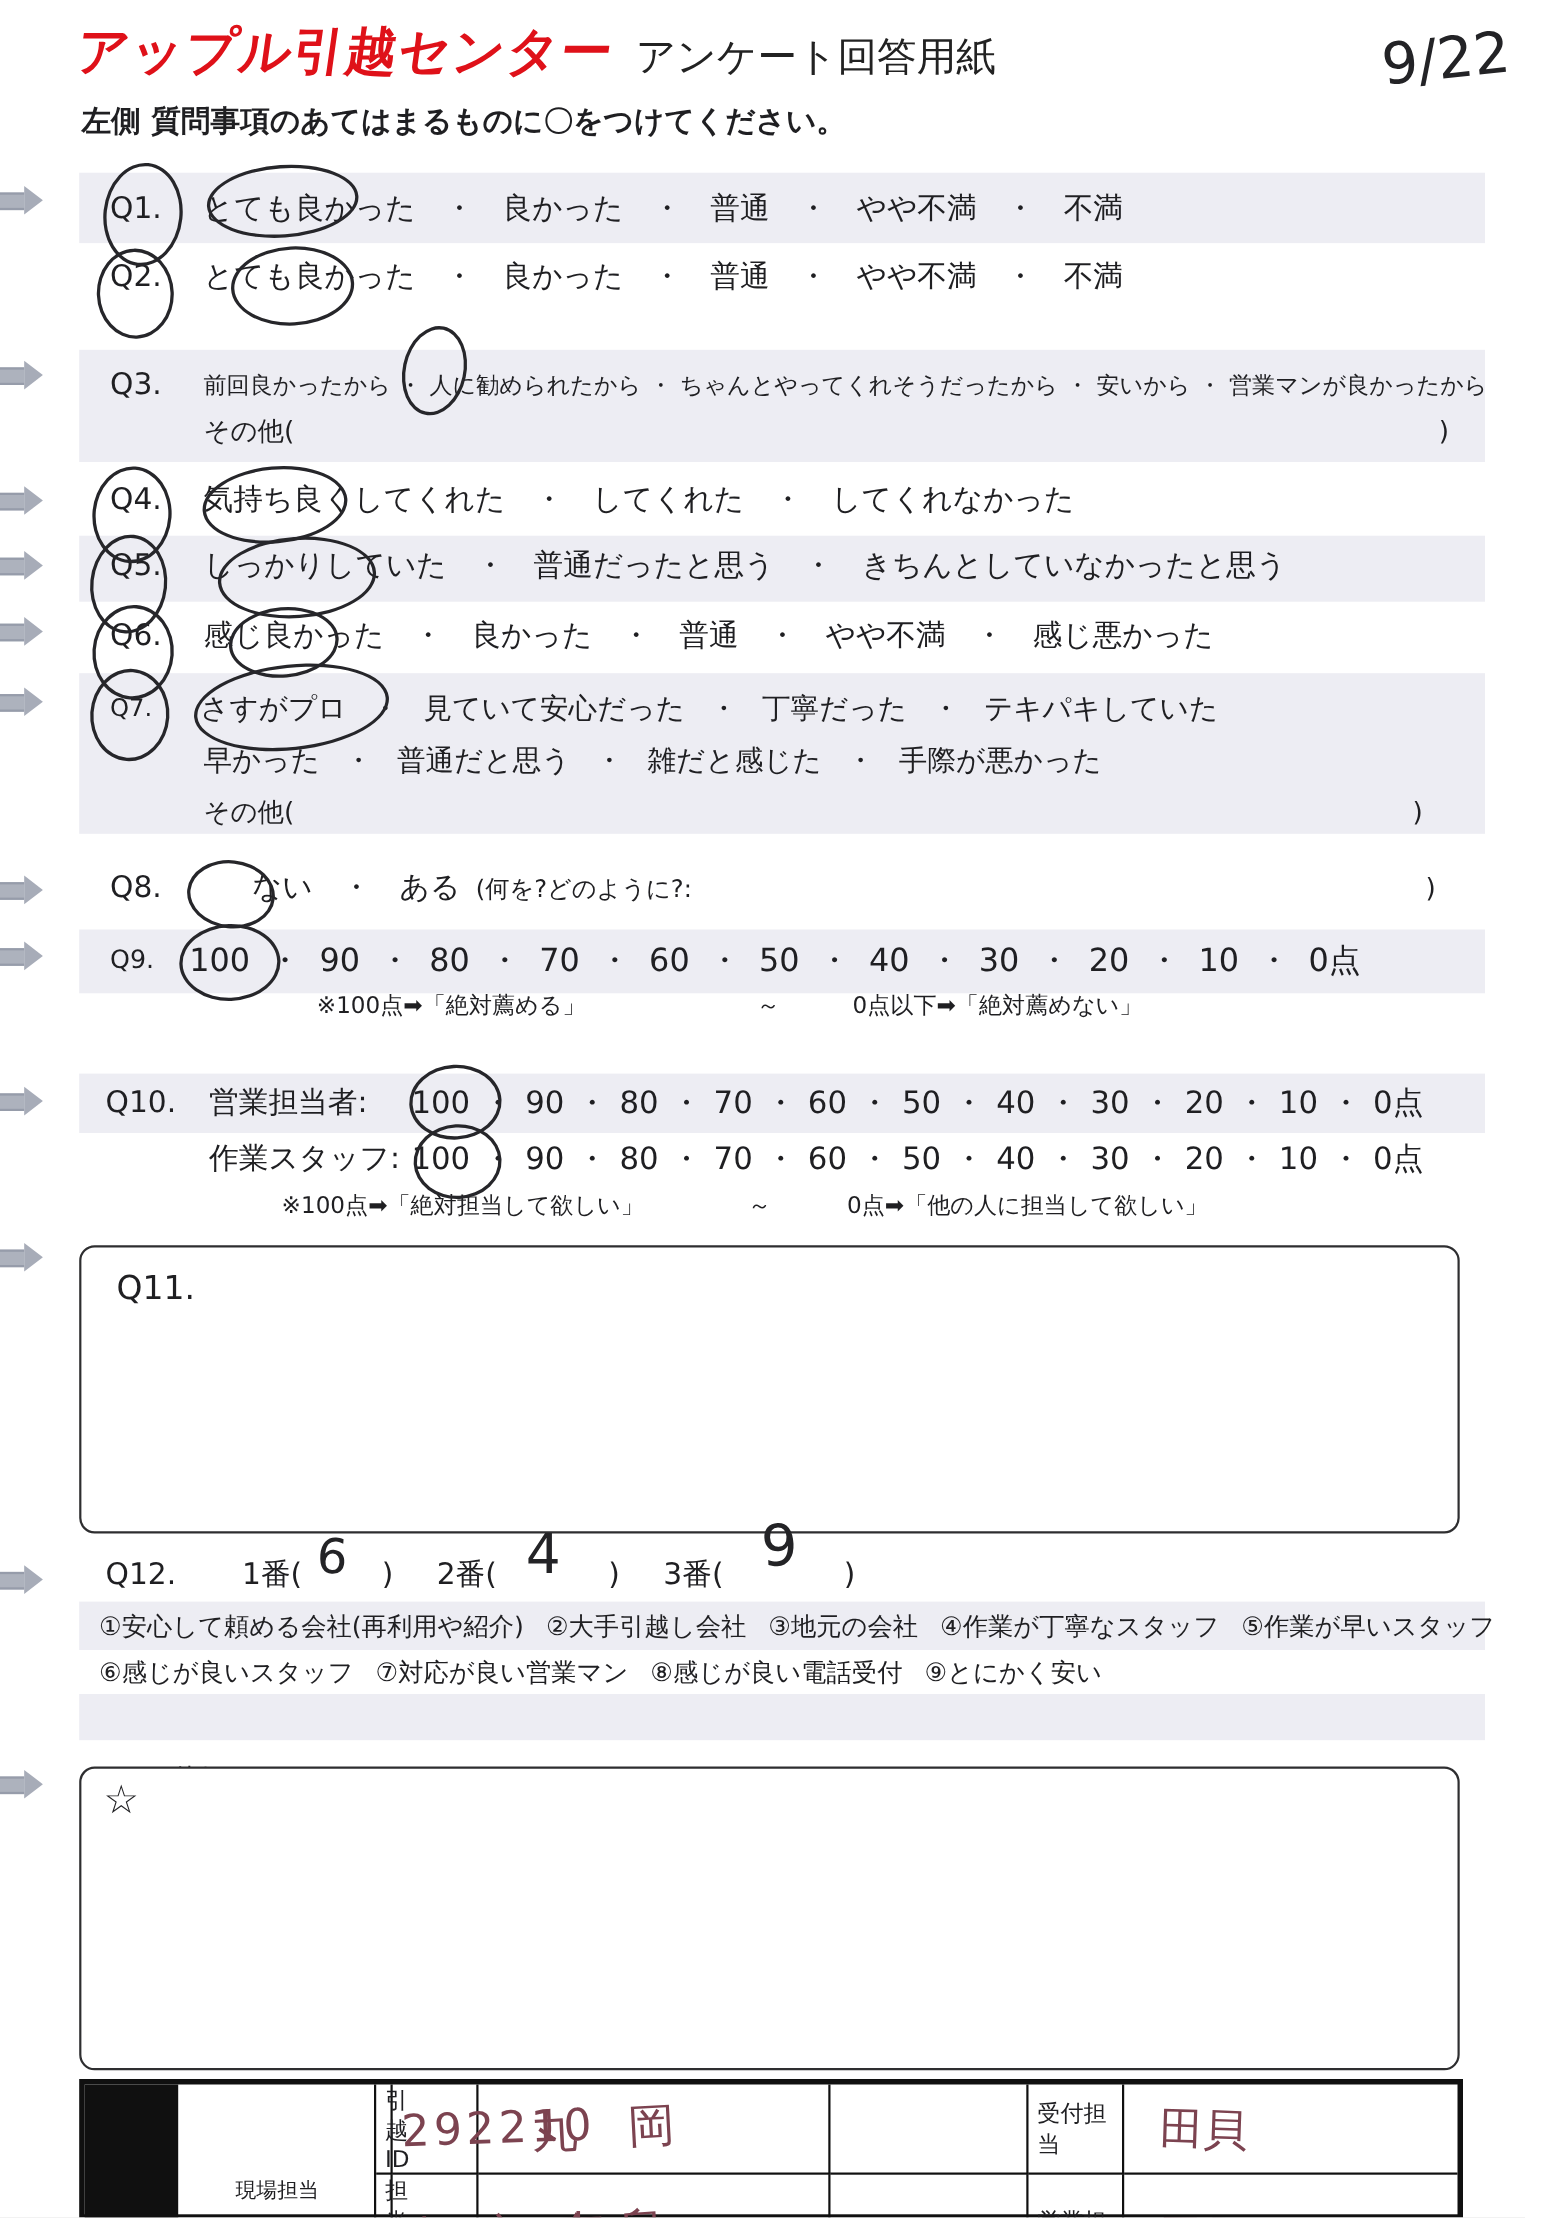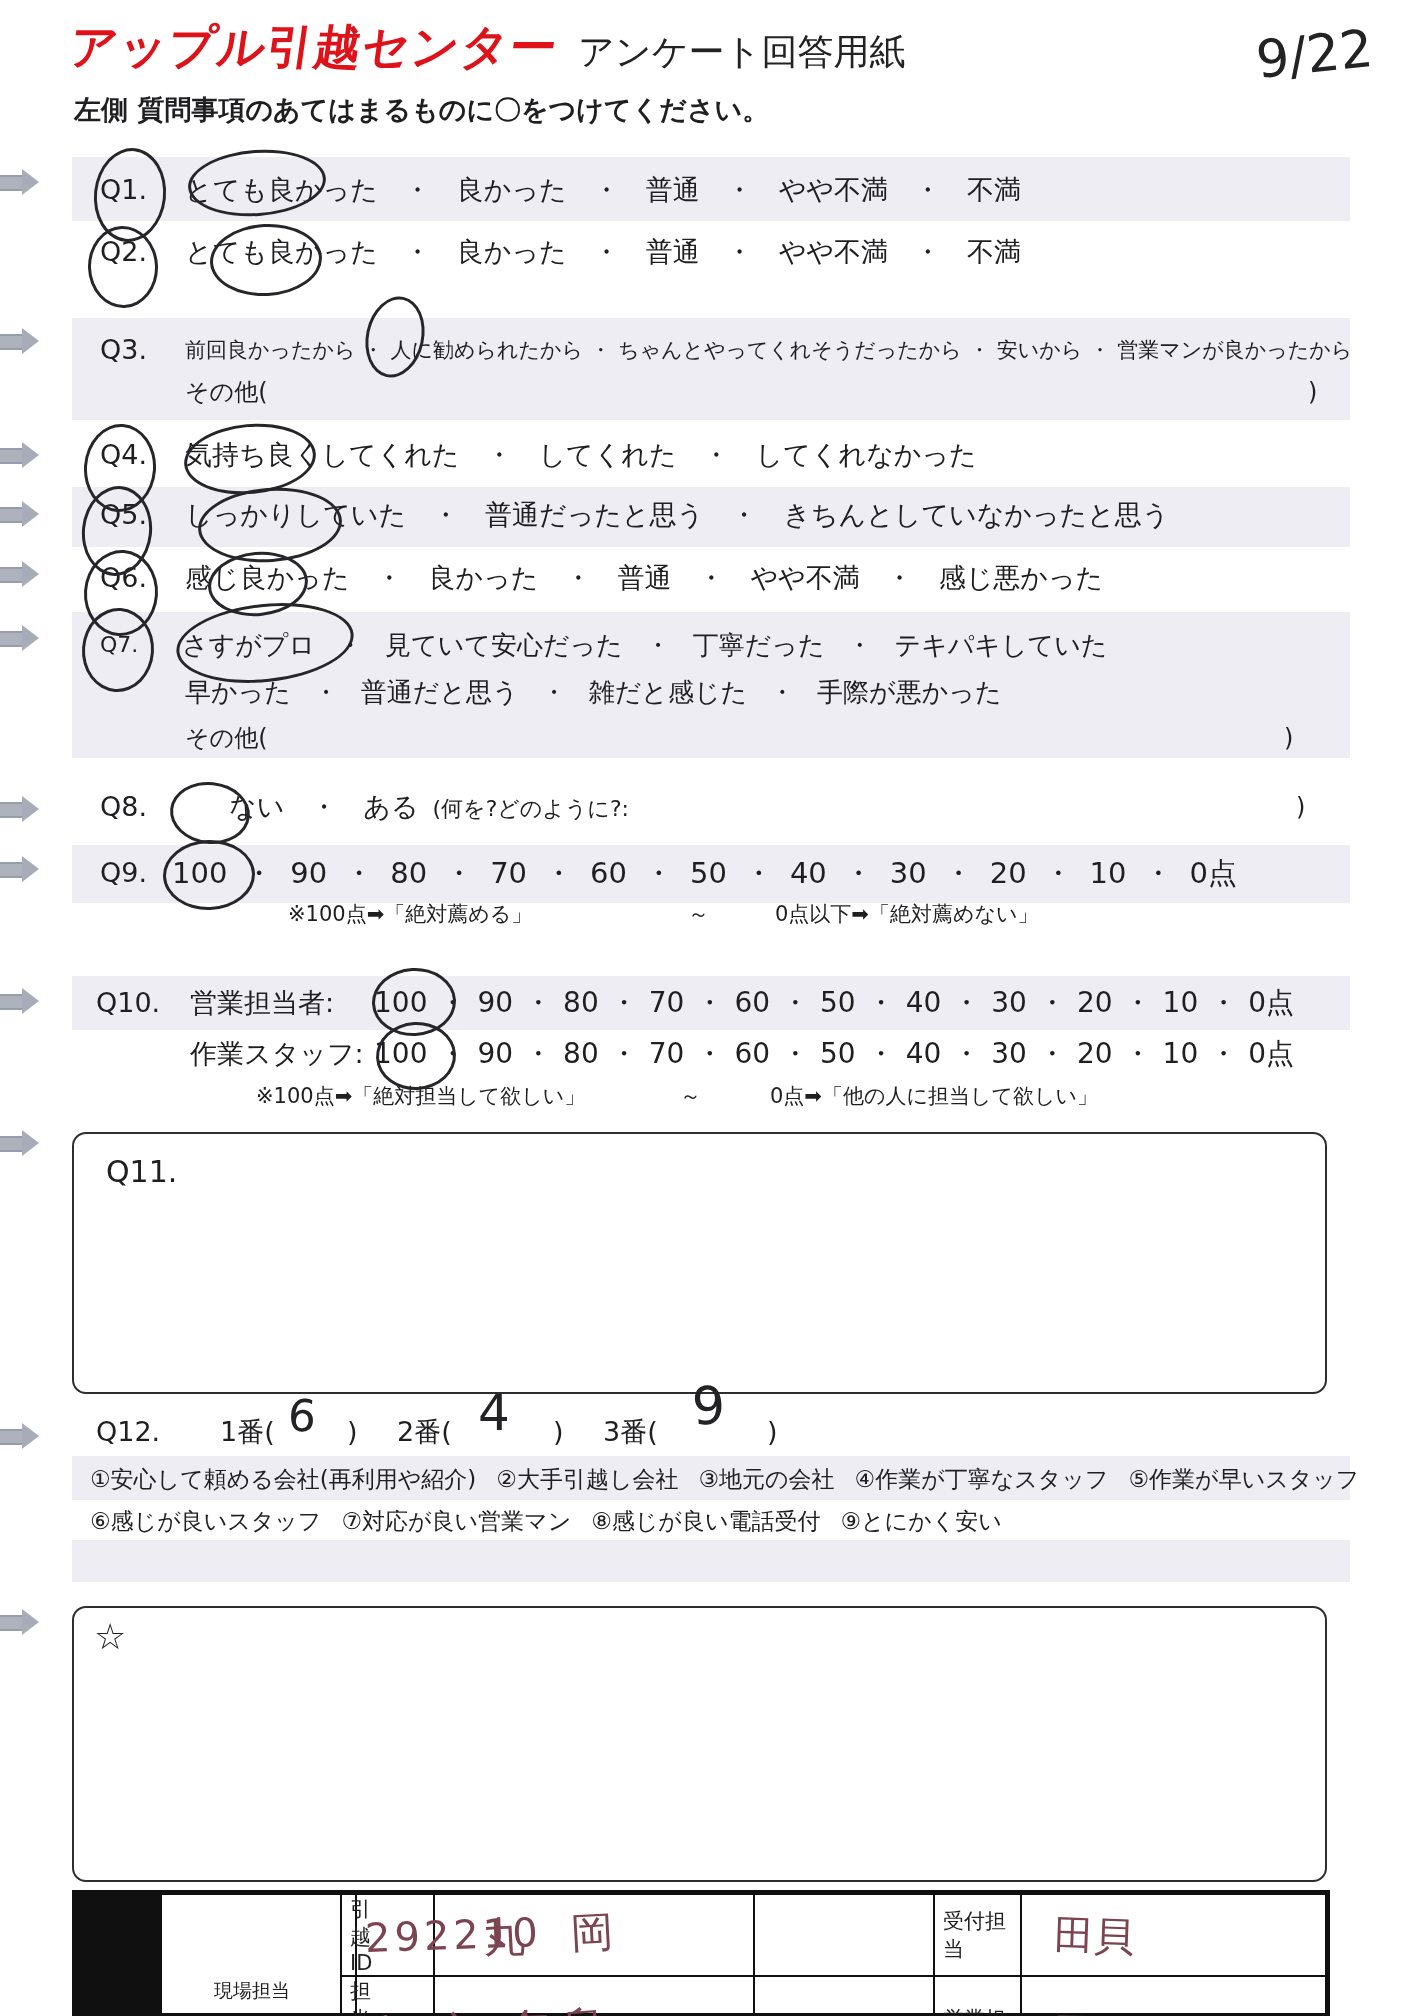--- a/index.html
+++ b/index.html
@@ -169,21 +169,21 @@
     <span class="cparen" style="left:1284px;">)</span>
   </div>
 
   <div class="line" style="top:787px;">
     <span class="qlabel">Q8.</span>
     <span class="flow" style="left:185px;margin-left:44px;"><span><span class="opt">ない</span><span class="sep">・</span><span class="opt">ある</span></span><span class="detail">(何を?どのように?:</span></span>
     <span class="cparen" style="left:1296px;">)</span>
   </div>
 
   <div class="line f29" style="top:853px;">
-    <span class="qlabel" style="font-size:27px;">Q9.</span>
+    <span class="qlabel" style="font-size:23px;">Q9.</span>
     <span class="flow" style="left:172px;"><span class="opt">100</span><span class="sep">・</span><span class="opt">90</span><span class="sep">・</span><span class="opt">80</span><span class="sep">・</span><span class="opt">70</span><span class="sep">・</span><span class="opt">60</span><span class="sep">・</span><span class="opt">50</span><span class="sep">・</span><span class="opt">40</span><span class="sep">・</span><span class="opt">30</span><span class="sep">・</span><span class="opt">20</span><span class="sep">・</span><span class="opt">10</span><span class="sep">・</span><span class="opt">0点</span></span>
   </div>
   <div>
     <span class="note" style="left:288px;top:900px;">※100点➡「絶対薦める」</span>
     <span class="note" style="left:688px;top:900px;">～</span>
     <span class="note" style="left:775px;top:900px;">0点以下➡「絶対薦めない」</span>
   </div>
 
   <div class="line f28" style="top:983px;">
     <span class="qlabel" style="left:96px;font-size:27px;text-align:right;">Q10.</span>

